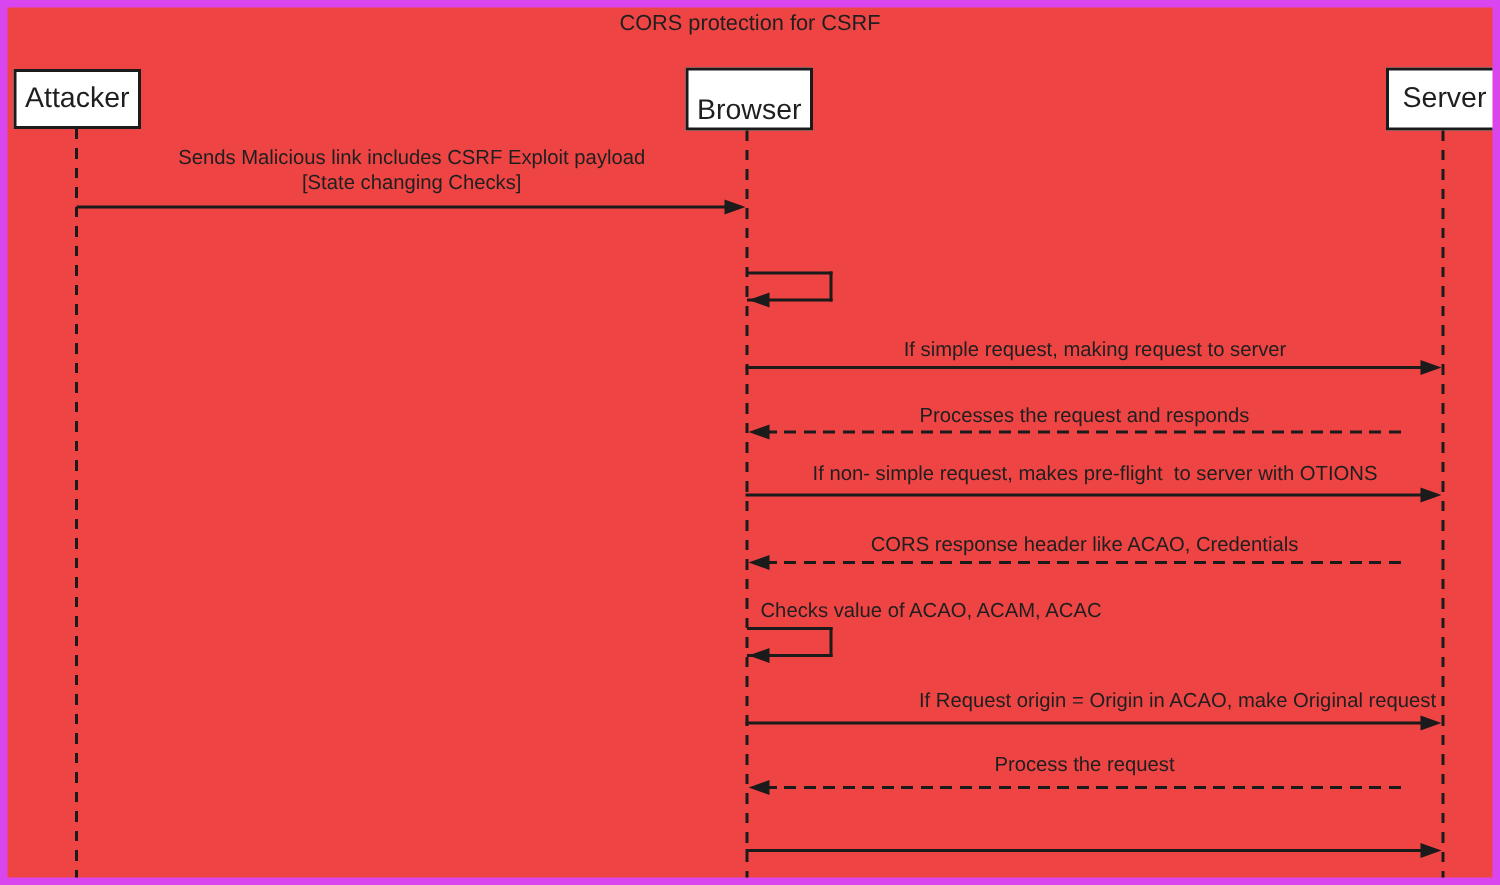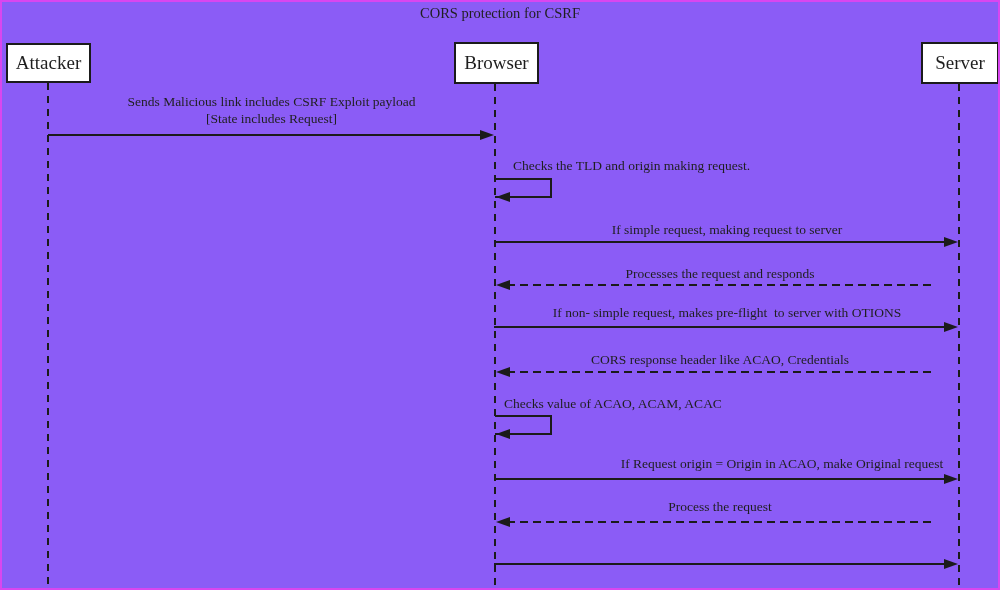--- a/index.html
+++ b/index.html
@@ -1,22 +1,22 @@
 <!DOCTYPE html>
 <html><head>
 <meta charset="utf-8">
 <style>
   html,body { margin:0; padding:0; background:#ffffff; }
   .diagram {
     position:relative;
     width:1000px; height:590px;
     box-sizing:border-box;
-    border:2px solid #d946ef;
-    background:#8b5cf6;
-    font-family:Liberation Serif, serif;
+    border:5px solid #d946ef;
+    background:#ef4444;
+    font-family:Liberation Sans, sans-serif;
     color:#1f1f1f;
     overflow:hidden;
   }
   .title {
     position:absolute; top:3px; left:0; width:100%;
     text-align:center; font-size:14.5px; color:#1f1f1f;
   }
   .actor-box {
     position:absolute;
     box-sizing:border-box;
@@ -65,37 +65,36 @@
 </head>
 <body>
 
 <div class="diagram">
 
   <div class="title">CORS protection for CSRF</div>
 
   <div class="actor-box" style="left:4px; top:41px; width:85px; height:40px;">
     <span>Attacker</span>
   </div>
-  <div class="actor-box" style="left:452px; top:40px; width:85px; height:42px;">
+  <div class="actor-box" style="left:452px; top:40px; width:85px; height:42px;align-items:flex-end;">
     <span>Browser</span>
   </div>
   <div class="actor-box" style="left:919px; top:40px; width:78px; height:42px;">
     <span>Server</span>
   </div>
 
   <div class="lifeline" style="left:45px; top:81px; height:508px;"></div>
   <div class="lifeline" style="left:492px; top:82px; height:507px;"></div>
   <div class="lifeline" style="left:956px; top:82px; height:507px;"></div>
 
   <div class="msg-label" style="left:46px; top:92px; width:447px;">Sends Malicious link includes CSRF Exploit payload</div>
-  <div class="msg-label" style="left:46px; top:109px; width:447px;">[State includes Request]</div>
+  <div class="msg-label" style="left:46px; top:109px; width:447px;">[State changing Checks]</div>
   <div class="line-solid" style="left:46px; top:132px; width:434px;"></div>
   <div class="arrow-right" style="left:478px; top:128px;"></div>
 
-  <div class="msg-label left" style="left:511px; top:156px; width:330px;">Checks the TLD and origin making request.</div>
   <div class="self-loop" style="left:493px; top:176px; width:57px; height:20px;"></div>
   <div class="arrow-left" style="left:494px; top:190px;"></div>
 
   <div class="msg-label" style="left:493px; top:220px; width:464px;">If simple request, making request to server</div>
   <div class="line-solid" style="left:492px; top:239px; width:452px;"></div>
   <div class="arrow-right" style="left:942px; top:235px;"></div>
 
   <div class="msg-label" style="left:493px; top:264px; width:450px;">Processes the request and responds</div>
   <div class="line-dashed" style="left:505px; top:282px; width:428px;"></div>
   <div class="arrow-left" style="left:494px; top:278px;"></div>

